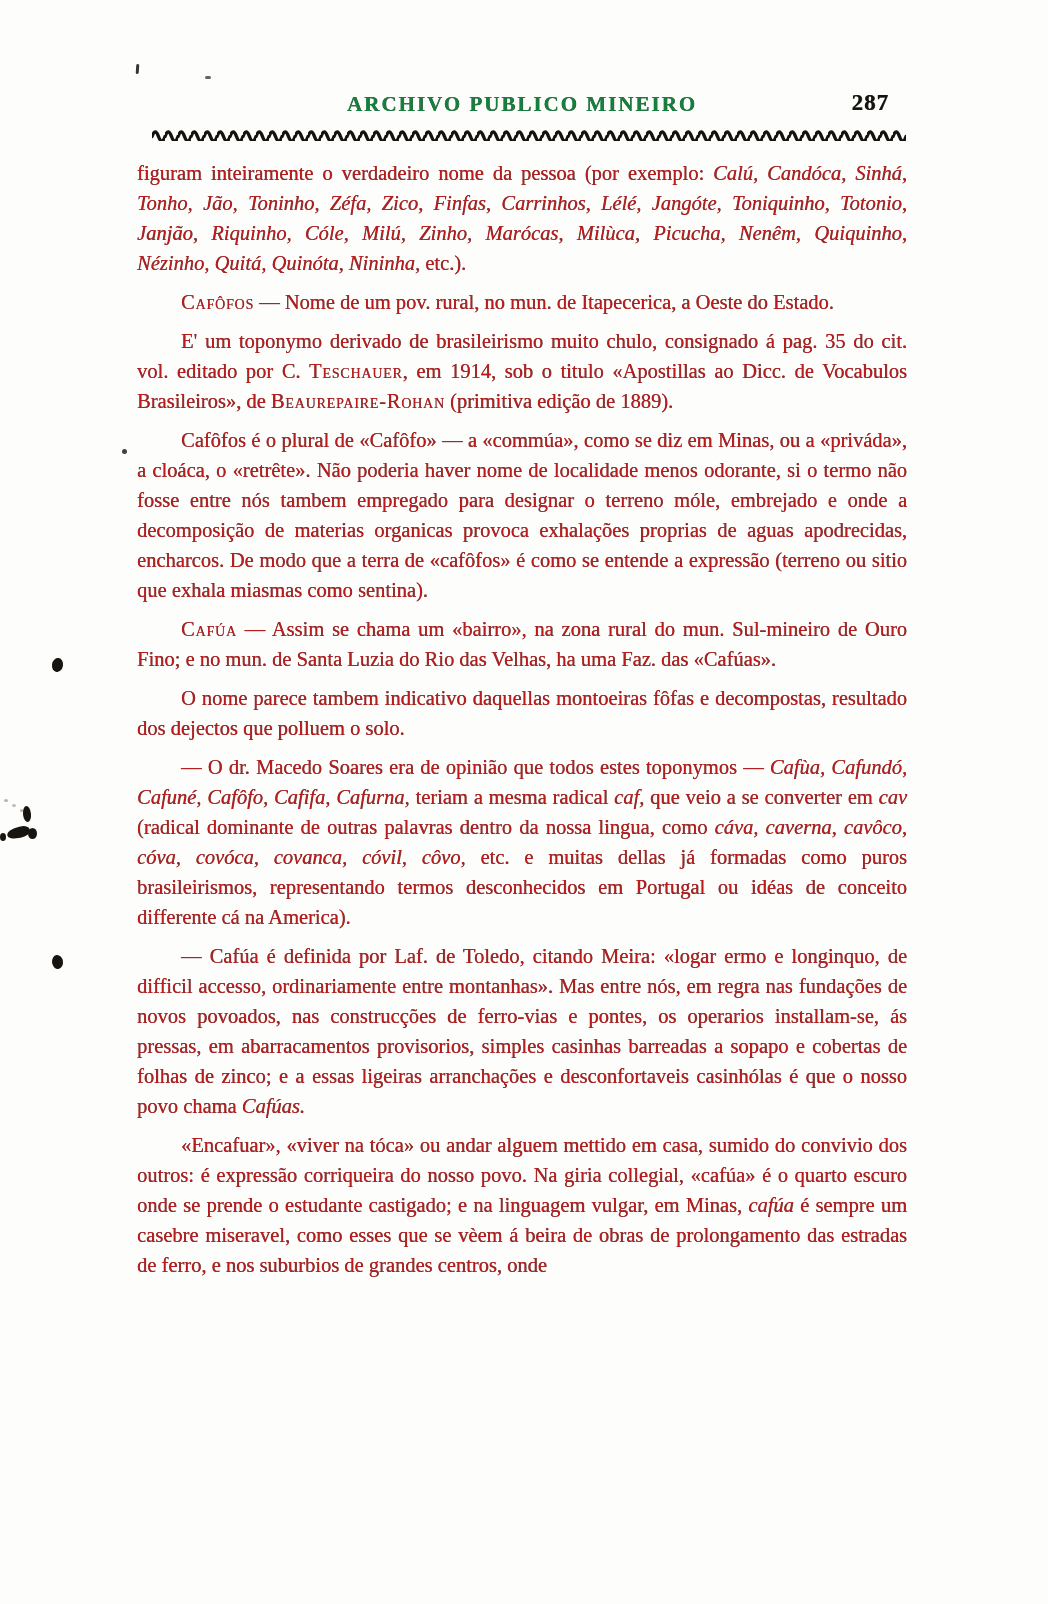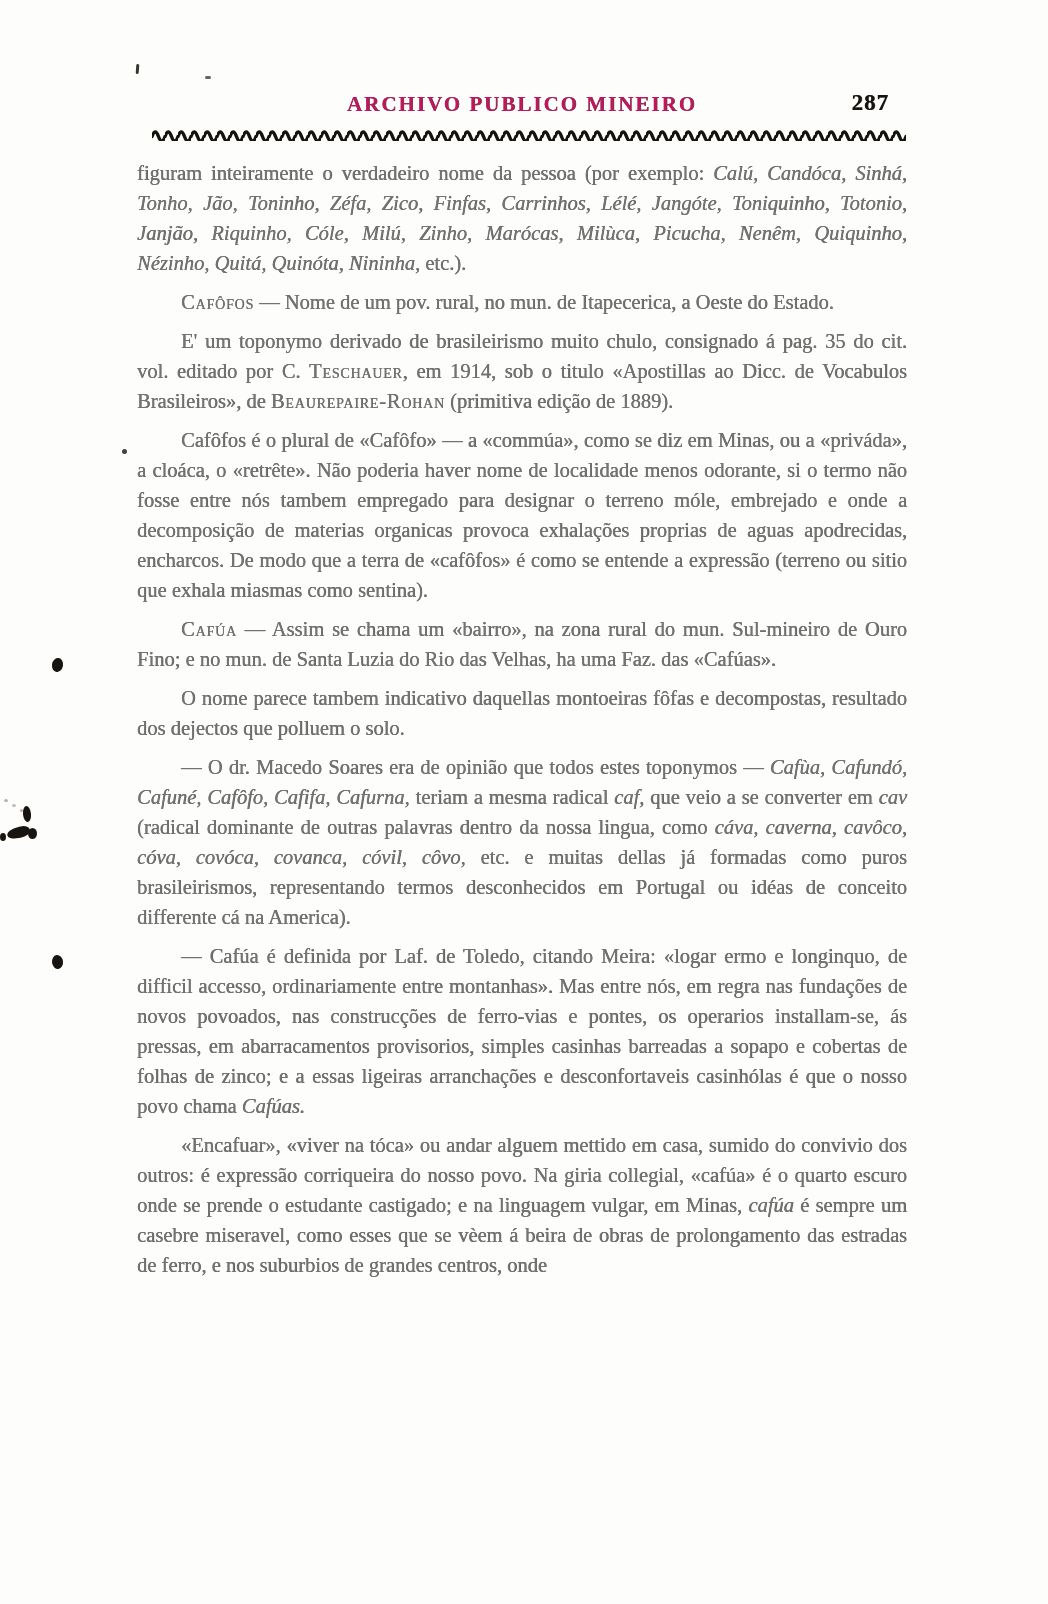--- a/index.html
+++ b/index.html
@@ -17,21 +17,21 @@
   .running-head {
     position: absolute;
     left: 137px; top: 92px; width: 770px; height: 32px;
   }
   .head-title {
     position: absolute; left: 0; right: 0; top: 0;
     text-align: center;
     font-weight: bold;
     font-size: 21px;
     letter-spacing: 2px;
-    color: #be185d;
+    color: #15803d;
     text-shadow: 0.4px 0.4px 0.5px rgba(23,20,15,0.75);
   }
   .head-pageno {
     position: absolute; right: 18px; top: -2px;
     font-weight: bold;
     font-size: 23px;
     letter-spacing: 1px;
     color: #17140f;
     text-shadow: 0.4px 0.4px 0.5px rgba(23,20,15,0.75);
   }
@@ -42,21 +42,21 @@
     width: 754px; height: 14px;
   }
 
   
   .text-block {
     position: absolute;
     left: 137px; top: 158px; width: 770px;
     font-size: 20.5px;
     line-height: 30px;
     text-align: justify;
-    color: #737373;
+    color: #b91c1c;
     text-shadow: 0.35px 0.35px 0.5px rgba(27,24,21,0.72);
   }
   .para { margin: 0; }
   .para + .para { margin-top: 9px; }
   .para.indent { text-indent: 44px; }
   .seg-roman { font-style: normal; }
   .seg-italic { font-style: italic; }
   .seg-smallcaps { font-variant: small-caps; letter-spacing: 0.8px; }
 
   

